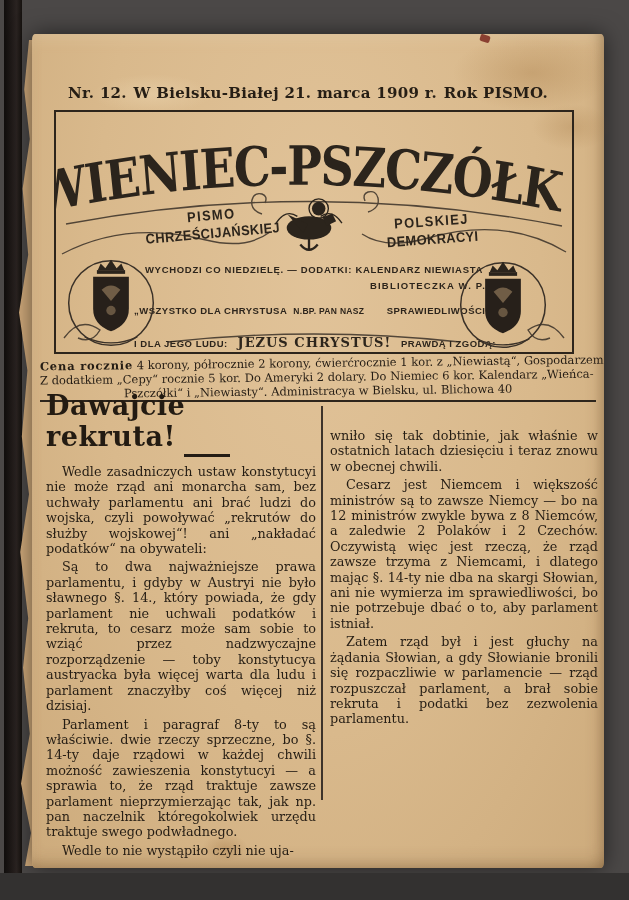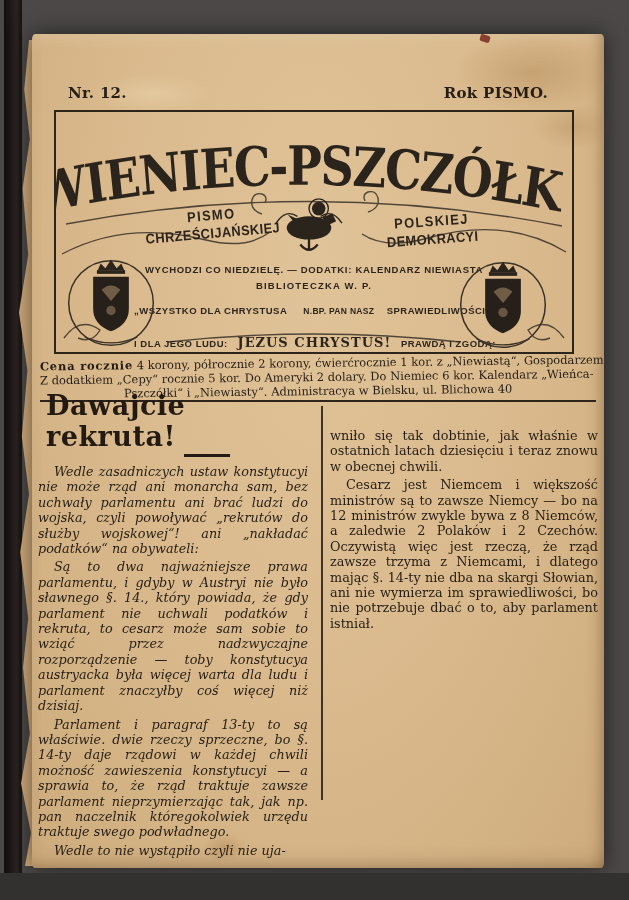--- a/index.html
+++ b/index.html
@@ -27,48 +27,48 @@
   .mh-deco{position:absolute;left:0;top:0;width:516px;height:240px;pointer-events:none;}
   .sub-block{position:absolute;text-align:center;font-family:"Liberation Sans",sans-serif;
              font-weight:bold;color:#2d251c;line-height:18px;}
   .sub-left{left:76px;top:94px;width:160px;transform:rotate(-5deg) scale(.92,1);}
   .sub-right{left:296px;top:100px;width:160px;transform:rotate(-4deg) scale(.92,1);}
   .sub-line1{font-size:14px;letter-spacing:1.5px;}
   .sub-line2{font-size:14px;letter-spacing:.4px;}
   .emblem{position:absolute;left:212px;top:84px;width:82px;height:62px;}
   .schedule-1{position:absolute;left:86px;top:152px;width:344px;text-align:center;
       font-family:"Liberation Sans",sans-serif;font-weight:bold;font-size:9.5px;letter-spacing:.7px;color:#2d251c;}
-  .schedule-2{position:absolute;left:86px;top:168px;width:344px;text-align:center;
+  .schedule-2{position:absolute;left:86px;top:168px;width:344px;text-align:right;
       font-family:"Liberation Sans",sans-serif;font-weight:bold;font-size:9.5px;letter-spacing:1.2px;color:#2d251c;}
   .motto{position:absolute;left:78px;top:188px;width:362px;font-family:"Liberation Sans",sans-serif;
          font-weight:bold;color:#2d251c;}
   .motto-row{display:flex;justify-content:space-between;align-items:baseline;}
   .motto-row + .motto-row{margin-top:17px;}
   .m-sm{font-size:9.5px;letter-spacing:.5px;}
-  .m-xs{font-size:8.5px;letter-spacing:.3px;margin-left:16px;}
+  .m-xs{font-size:8.5px;letter-spacing:.3px;margin-left:6px;}
   .m-big{font-size:13px;font-family:"DejaVu Serif",serif;letter-spacing:1px;}
   .crest{position:absolute;width:94px;height:98px;}
   .crest-left{left:8px;top:142px;}
   .crest-right{left:400px;top:144px;}
 
   .subscription{position:absolute;left:8px;top:322px;width:556px;font-size:11.5px;line-height:14px;
                 color:#241c14;transform:rotate(-.7deg);}
   .sub-row{white-space:nowrap;}
   .sub-row.centered{text-align:center;white-space:normal;}
   .lead-bold{font-weight:bold;letter-spacing:.8px;}
 
   .rule{position:absolute;left:8px;top:366px;width:556px;height:2px;background:#2d251c;}
   .col-divider{position:absolute;left:289px;top:372px;width:2px;height:394px;background:#3d332a;}
 
   .headline{position:absolute;left:14px;top:356px;width:270px;font-size:27px;font-weight:bold;
             letter-spacing:.5px;color:#231b12;}
   .headline-rule{position:absolute;left:152px;top:420px;width:46px;height:3px;background:#241c14;}
 
   .col{position:absolute;width:270px;}
-  .col-left{left:6px;top:430px;font-style:italic;}
+  .col-left{left:14px;top:430px;}
   .col-right{left:298px;top:382px;width:268px;margin-top:12px;}
   .para{margin:0 0 3px 0;font-size:12.8px;line-height:15.4px;text-align:justify;
         text-indent:16px;color:#251d14;}
   .col-right .para:first-child{text-indent:0;}
 </style>
 </head>
 <body>
 
 <div class="screen">
   <div class="spine"></div>
@@ -76,20 +76,21 @@
 
   <div class="page">
     <div class="stain s4"></div>
     <div class="stain s1"></div>
     <div class="stain s2"></div>
     <div class="stain s3"></div>
     <div class="corner-speck"></div>
 
     <div class="header-row">
       <span>Nr. 12.</span>
+      <span>W Bielsku-Białej 21. marca 1909 r.</span>
       <span>Rok PISMO.</span>
     </div>
 
     <div class="masthead">
 
       <svg class="mh-deco" viewBox="0 0 516 240">
         <g fill="none" stroke="#3a3128" stroke-width="1.4" opacity="0.85">
           <path d="M10 112 Q 258 66 506 114"></path>
           <path d="M6 142 Q 70 108 150 128 Q 190 138 214 120"></path>
           <path d="M510 140 Q 450 104 372 126 Q 330 138 306 122"></path>
@@ -186,21 +187,22 @@
 
     <div class="rule"></div>
     <div class="col-divider"></div>
 
     <div class="headline">Dawajcie rekruta!</div>
     <div class="headline-rule"></div>
 
     <div class="col col-left">
         <p class="para">Wedle zasadniczych ustaw konstytucyi nie może rząd ani monarcha sam, bez uchwały parlamentu ani brać ludzi do wojska, czyli powoływać „rekrutów do służby wojskowej“! ani „nakładać podatków“ na obywateli:</p>
         <p class="para">Są to dwa najważniejsze prawa parlamentu, i gdyby w Austryi nie było sławnego §. 14., który powiada, że gdy parlament nie uchwali podatków i rekruta, to cesarz może sam sobie to wziąć przez nadzwyczajne rozporządzenie — toby konstytucya austryacka była więcej warta dla ludu i parlament znaczyłby coś więcej niż dzisiaj.</p>
-        <p class="para">Parlament i paragraf 13-ty to są właściwie. dwie rzeczy sprzeczne, bo §. 14-ty daje rządowi w każdej chwili możność zawieszenia konstytucyi — a sprawia to, że rząd traktuje zawsze parlament nieprzymierzając tak, jak np. pan naczelnik któregokolwiek urzędu traktuje swego podwładnego.</p>
+        <p class="para">Parlament i paragraf 8-ty to są właściwie. dwie rzeczy sprzeczne, bo §. 14-ty daje rządowi w każdej chwili możność zawieszenia konstytucyi — a sprawia to, że rząd traktuje zawsze parlament nieprzymierzając tak, jak np. pan naczelnik któregokolwiek urzędu traktuje swego podwładnego.</p>
         <p class="para">Wedle to nie wystąpiło czyli nie uja-</p>
       </div>
     <div class="col col-right">
         <p class="para">wniło się tak dobtinie, jak właśnie w ostatnich latach dziesięciu i teraz znowu w obecnej chwili.</p>
         <p class="para">Cesarz jest Niemcem i większość ministrów są to zawsze Niemcy — bo na 12 ministrów zwykle bywa z 8 Niemców, a zaledwie 2 Polaków i 2 Czechów. Oczywistą więc jest rzeczą, że rząd zawsze trzyma z Niemcami, i dlatego mając §. 14-ty nie dba na skargi Słowian, ani nie wymierza im sprawiedliwości, bo nie potrzebuje dbać o to, aby parlament istniał.</p>
+        <p class="para">Zatem rząd był i jest głuchy na żądania Słowian, a gdy Słowianie bronili się rozpaczliwie w parlamencie — rząd rozpuszczał parlament, a brał sobie rekruta i podatki bez zezwolenia parlamentu.</p>
       </div>
   </div>
 </div>
 
 </body></html>

